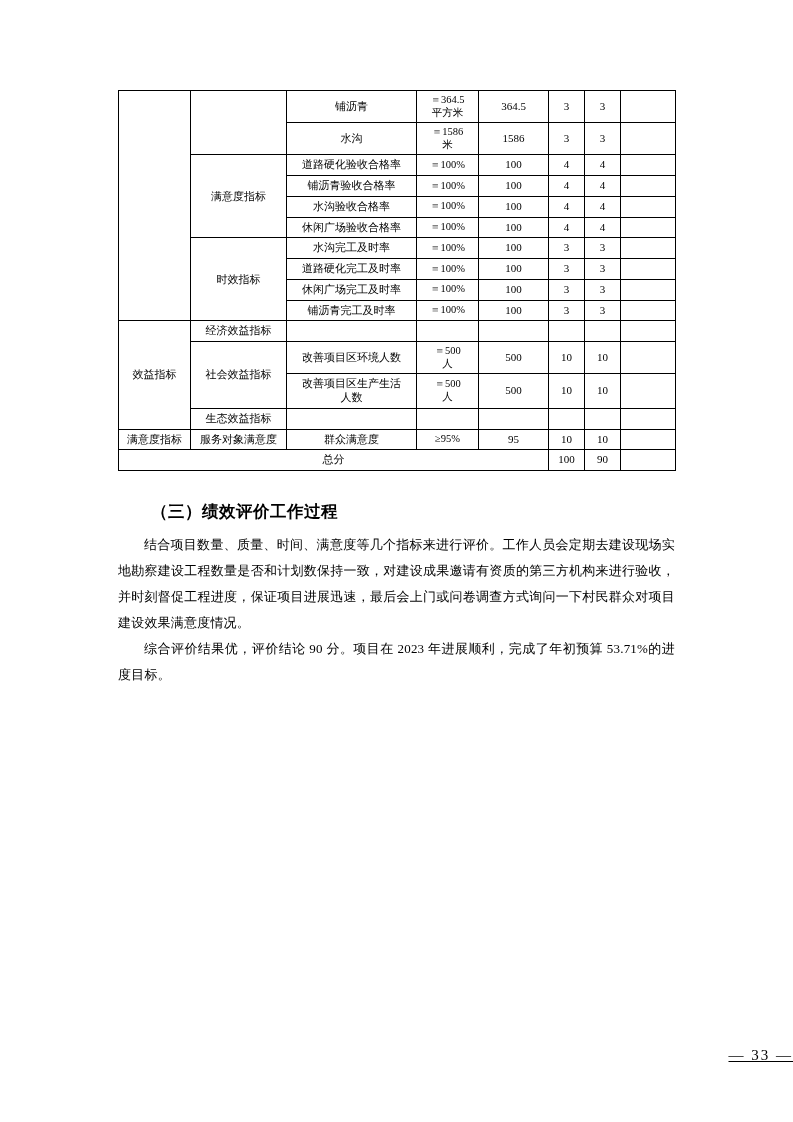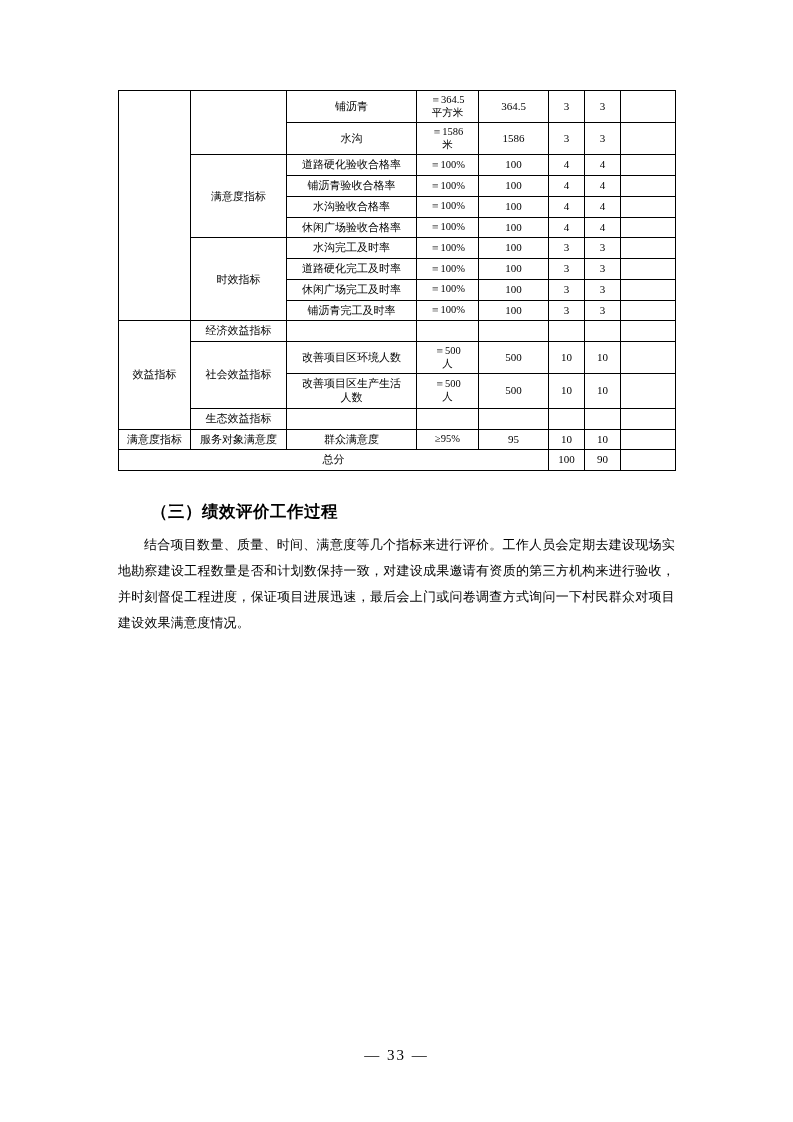--- a/index.html
+++ b/index.html
@@ -77,23 +77,24 @@
     font-weight: bold;
     margin: 6px 0 2px 0;
     letter-spacing: 0.5px;
     font-family: "Liberation Sans", sans-serif;
   }
   .pagenum {
     position: absolute;
     left: 0;
     right: 0;
     bottom: 58px;
-    text-align: center;
+    text-align: right;
     font-size: 15px;
     letter-spacing: 2px;
+    text-decoration: underline;
   }
 </style>
 </head>
 <body>
 
 <div class="page">
 
   <table class="perf">
     <colgroup>
       <col class="c-dim1">
@@ -253,16 +254,17 @@
         <td>100</td>
         <td>90</td>
         <td></td>
       </tr>
     </tbody>
   </table>
 
   <div class="body-area">
     <div class="heading-sub">（三）绩效评价工作过程</div>
     <p class="para">结合项目数量、质量、时间、满意度等几个指标来进行评价。工作人员会定期去建设现场实地勘察建设工程数量是否和计划数保持一致，对建设成果邀请有资质的第三方机构来进行验收，并时刻督促工程进度，保证项目进展迅速，最后会上门或问卷调查方式询问一下村民群众对项目建设效果满意度情况。</p>
+    <p class="para">综合评价结果优，评价结论 90 分。项目在 2023 年进展顺利，完成了年初预算 53.71%的进度目标。</p>
   </div>
 
   <div class="pagenum">— 33 —</div>
 </div>
 
 </body></html>

